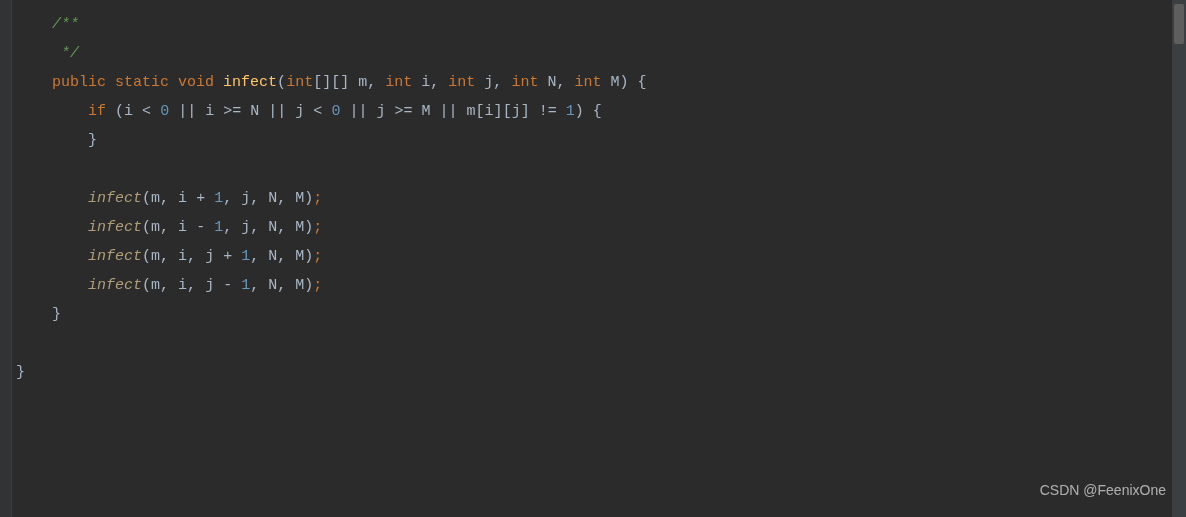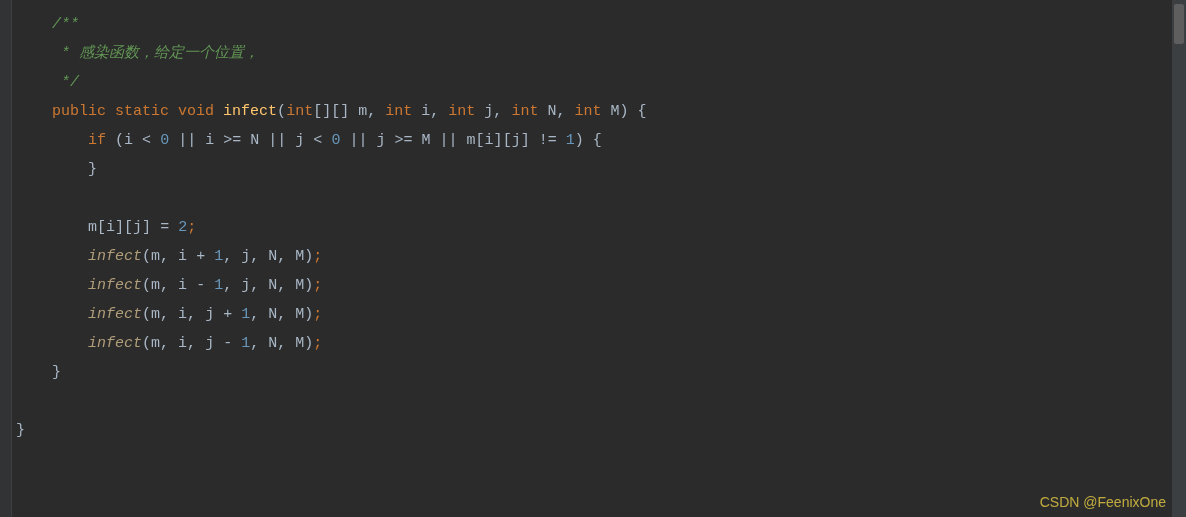--- a/index.html
+++ b/index.html
@@ -84,42 +84,40 @@
       position: absolute;
       right: 2px;
       top: 4px;
       width: 10px;
       height: 40px;
       background-color: #5e5e5e;
       border-radius: 2px;
     }
     .watermark {
       position: absolute;
-      bottom: 0;
+      bottom: 12px;
       right: 20px;
-      color: #fde047;
+      color: #e5e5e5;
       font-size: 14px;
       font-family: Arial, sans-serif;
       opacity: 0.7;
     }
   </style>
 </head>
 <body>
 
 <div class="editor-container">
   <div class="gutter"></div>
   <div class="code-area">
     <div class="code-line"><span class="comment">/**</span></div>
-    <div class="code-line"><span class="comment"> * 感染函数，给定一个位置，</span></div>
     <div class="code-line"><span class="comment"> */</span></div>
     <div class="code-line"><span class="keyword">public</span> <span class="keyword">static</span> <span class="keyword">void</span> <span class="method-declaration">infect</span><span class="paren">(</span><span class="keyword">int</span><span class="bracket">[][]</span> <span class="identifier">m</span><span class="operator">,</span> <span class="keyword">int</span> <span class="identifier">i</span><span class="operator">,</span> <span class="keyword">int</span> <span class="identifier">j</span><span class="operator">,</span> <span class="keyword">int</span> <span class="identifier">N</span><span class="operator">,</span> <span class="keyword">int</span> <span class="identifier">M</span><span class="paren">)</span> <span class="operator">{</span></div>
     <div class="code-line">    <span class="keyword">if</span> <span class="paren">(</span><span class="identifier">i</span> <span class="operator">&lt;</span> <span class="number">0</span> <span class="operator">||</span> <span class="identifier">i</span> <span class="operator">&gt;=</span> <span class="identifier">N</span> <span class="operator">||</span> <span class="identifier">j</span> <span class="operator">&lt;</span> <span class="number">0</span> <span class="operator">||</span> <span class="identifier">j</span> <span class="operator">&gt;=</span> <span class="identifier">M</span> <span class="operator">||</span> <span class="identifier">m</span><span class="bracket">[</span><span class="identifier">i</span><span class="bracket">]</span><span class="bracket">[</span><span class="identifier">j</span><span class="bracket">]</span> <span class="operator">!=</span> <span class="number">1</span><span class="paren">)</span> <span class="operator">{</span></div>
     <div class="code-line">    <span class="operator">}</span></div>
     <div class="code-line"> </div>
-    <div class="code-line">    <span class="identifier">m</span><span class="bracket">[</span><span class="identifier">i</span><span class="bracket">]</span><span class="bracket">[</span><span class="identifier">j</span><span class="bracket">]</span> <span class="operator">=</span> <span class="number">2</span><span class="semicolon">;</span></div>
     <div class="code-line">    <span class="method-call">infect</span><span class="paren">(</span><span class="identifier">m</span><span class="operator">,</span> <span class="identifier">i</span> <span class="operator">+</span> <span class="number">1</span><span class="operator">,</span> <span class="identifier">j</span><span class="operator">,</span> <span class="identifier">N</span><span class="operator">,</span> <span class="identifier">M</span><span class="paren">)</span><span class="semicolon">;</span></div>
     <div class="code-line">    <span class="method-call">infect</span><span class="paren">(</span><span class="identifier">m</span><span class="operator">,</span> <span class="identifier">i</span> <span class="operator">-</span> <span class="number">1</span><span class="operator">,</span> <span class="identifier">j</span><span class="operator">,</span> <span class="identifier">N</span><span class="operator">,</span> <span class="identifier">M</span><span class="paren">)</span><span class="semicolon">;</span></div>
     <div class="code-line">    <span class="method-call">infect</span><span class="paren">(</span><span class="identifier">m</span><span class="operator">,</span> <span class="identifier">i</span><span class="operator">,</span> <span class="identifier">j</span> <span class="operator">+</span> <span class="number">1</span><span class="operator">,</span> <span class="identifier">N</span><span class="operator">,</span> <span class="identifier">M</span><span class="paren">)</span><span class="semicolon">;</span></div>
     <div class="code-line">    <span class="method-call">infect</span><span class="paren">(</span><span class="identifier">m</span><span class="operator">,</span> <span class="identifier">i</span><span class="operator">,</span> <span class="identifier">j</span> <span class="operator">-</span> <span class="number">1</span><span class="operator">,</span> <span class="identifier">N</span><span class="operator">,</span> <span class="identifier">M</span><span class="paren">)</span><span class="semicolon">;</span></div>
     <div class="code-line"><span class="operator">}</span></div>
     <div class="code-line"> </div>
     <div class="code-line" style="padding-left:4px;"><span class="operator">}</span></div>
   </div>
   <div class="scrollbar-track">
     <div class="scrollbar-thumb"></div>

